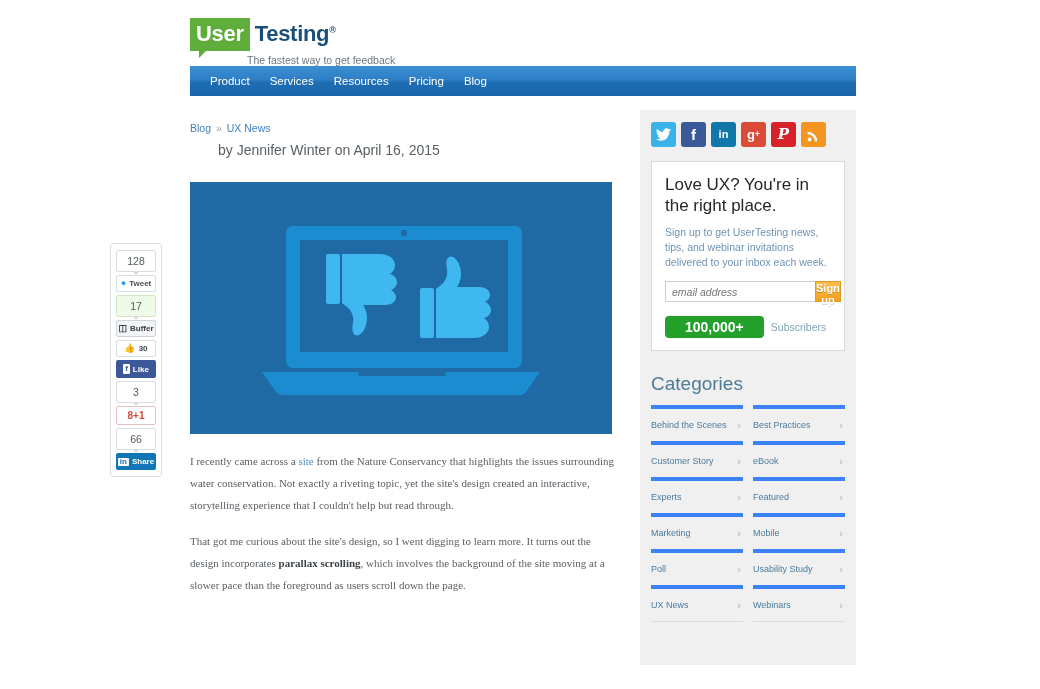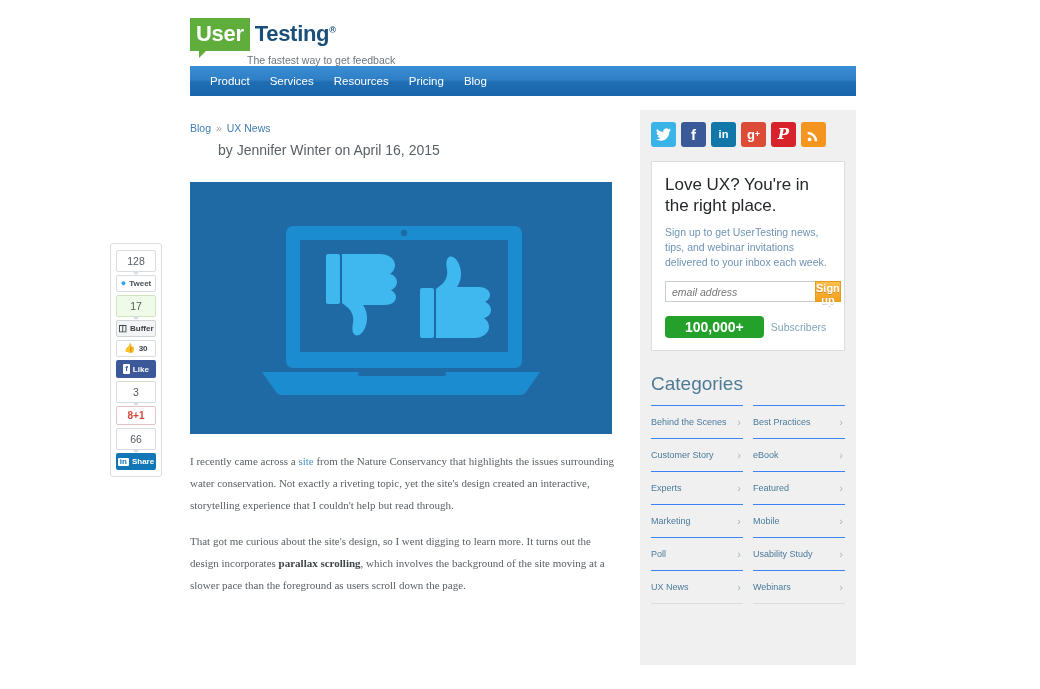--- a/index.html
+++ b/index.html
@@ -152,21 +152,21 @@
   }
   .subs-label { font-size: 10.5px; color: #7fa5b8; text-align: right; }
 
   .cat-title {
     font-size: 19px; color: #4f7b96; margin: 22px 0 10px;
     font-family: "Liberation Sans", sans-serif;
   }
   .cat-grid { display: grid; grid-template-columns: 1fr 1fr; column-gap: 10px; }
   .cat-item {
     display: flex; align-items: center; justify-content: space-between;
-    border-top: 1px solid #3b82f6; font-size: 9px; color: #4a7b9c;
+    border-top: 4px solid #3b82f6; font-size: 9px; color: #4a7b9c;
     padding: 10px 2px 10px 0; cursor: pointer;
   }
   .cat-item:nth-last-child(-n+2) { border-bottom: 1px solid #dcdcdc; }
   .cat-chev { color: #a8b4bc; font-size: 11px; }
 </style>
 </head>
 <body>
 
 <div class="page">
 

